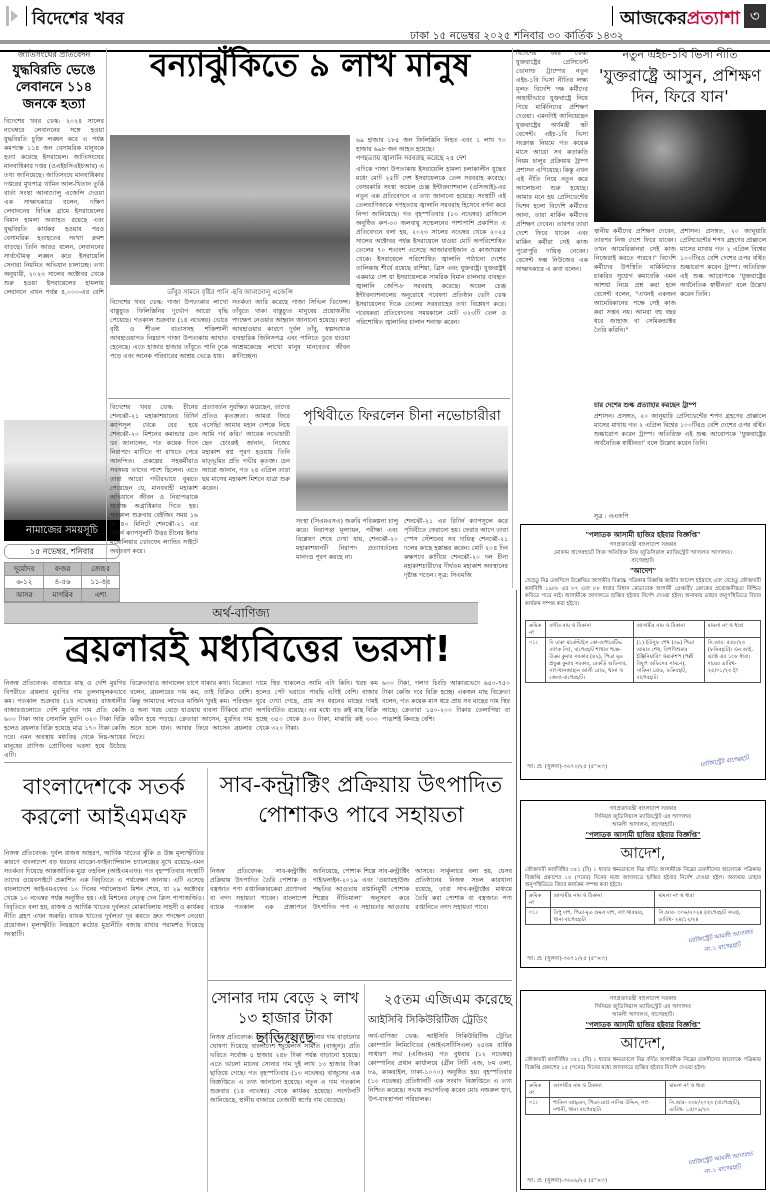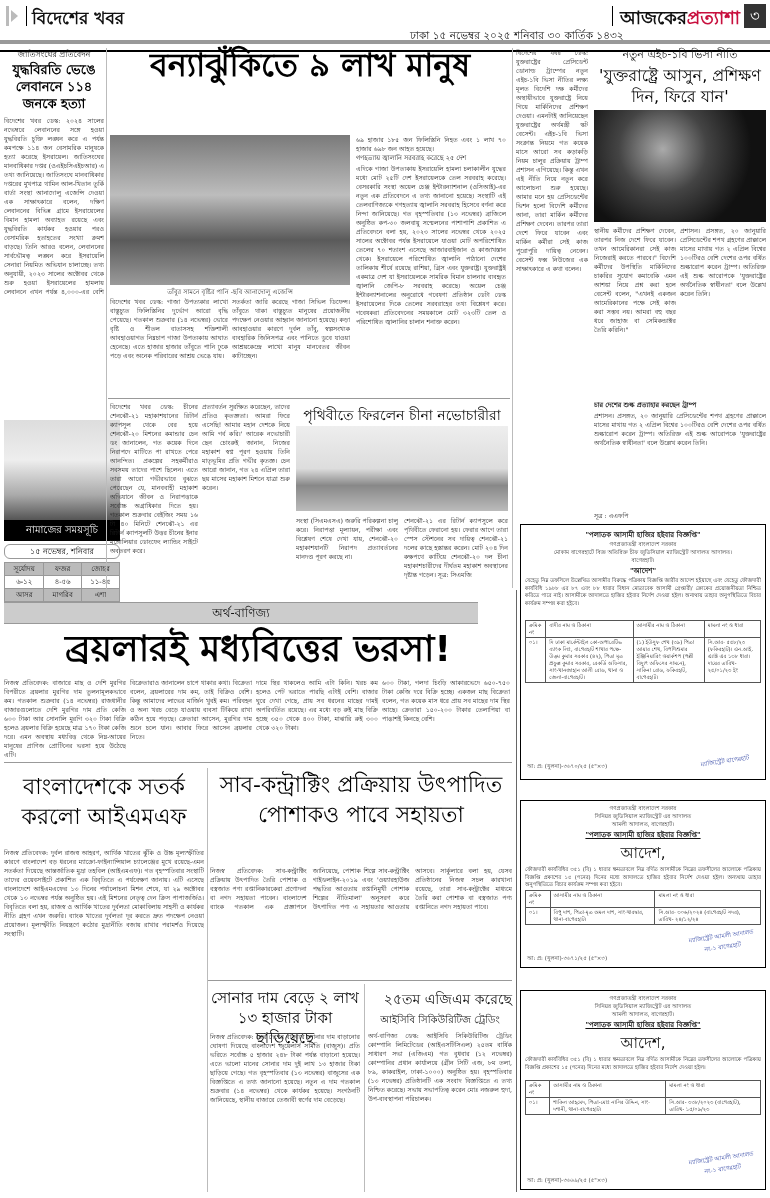--- a/index.html
+++ b/index.html
@@ -138,21 +138,21 @@
 <div class="abs hl" style="left:210px;top:770px;width:302px;font-size:22px;line-height:30px;font-weight:normal">সাব-কন্ট্রাক্টিং প্রক্রিয়ায় উৎপাদিত পোশাকও পাবে সহায়তা</div>
 <div class="abs txt" style="left:210px;top:866px;width:302px;height:108px;column-count:3;column-gap:6px">নিজস্ব প্রতিবেদক: সাব-কন্ট্রাক্টিং প্রক্রিয়ায় উৎপাদিত তৈরি পোশাক ও বস্ত্রজাত পণ্য রপ্তানিকারকেরা প্রণোদনা বা নগদ সহায়তা পাবেন। বাংলাদেশ ব্যাংক গতকাল এক প্রজ্ঞাপনে জানিয়েছে, পোশাক শিল্পে সাব-কন্ট্রাক্টিং গাইডলাইন-২০১৯ এবং 'ওয়্যারহাউজ পদ্ধতির আওতায় রপ্তানিমুখী পোশাক শিল্পের নীতিমালা' অনুসরণ করে উৎপাদিত পণ্য এ সহায়তার আওতায় আসবে। সার্কুলারে বলা হয়, যেসব প্রতিষ্ঠানের নিজস্ব সচল কারখানা রয়েছে, তারা সাব-কন্ট্রাক্টের মাধ্যমে তৈরি করা পোশাক বা বস্ত্রজাত পণ্য রপ্তানিতে নগদ সহায়তা পাবে।</div>
 <div class="abs hline" style="left:208px;top:980px;width:304px"></div>
 
 <div class="abs hl" style="left:210px;top:988px;width:150px;font-size:15px;line-height:20px;font-weight:normal">সোনার দাম বেড়ে ২ লাখ ১৩ হাজার টাকা ছাড়িয়েছে</div>
 <div class="abs txt" style="left:210px;top:1032px;width:150px;height:158px">নিজস্ব প্রতিবেদক: ফের দেশের বাজারে সোনার দাম বাড়ানোর ঘোষণা দিয়েছে বাংলাদেশ জুয়েলার্স সমিতি (বাজুস)। প্রতি ভরিতে সর্বোচ্চ ৫ হাজার ২৪৮ টাকা পর্যন্ত বাড়ানো হয়েছে। এতে ভালো মানের সোনার দাম দুই লাখ ১৩ হাজার টাকা ছাড়িয়ে গেছে। গত বৃহস্পতিবার (১৩ নভেম্বর) বাজুসের এক বিজ্ঞপ্তিতে এ তথ্য জানানো হয়েছে। নতুন এ দাম গতকাল শুক্রবার (১৪ নভেম্বর) থেকে কার্যকর হয়েছে। সংগঠনটি জানিয়েছে, স্থানীয় বাজারে তেজাবী স্বর্ণের দাম বেড়েছে।</div>
 <div class="abs vline" style="left:364px;top:984px;height:208px"></div>
 
 <div class="abs" style="left:368px;top:988px;width:144px">
   <div style="font-size:14px;text-align:right">২৫তম এজিএম করেছে</div>
-  <div style="font-size:10px;text-align:center">আইসিবি সিকিউরিটিজ ট্রেডিং</div>
+  <div style="font-size:10px;">আইসিবি সিকিউরিটিজ ট্রেডিং</div>
   <div class="txt" style="height:160px;margin-top:2px">অর্থ-বাণিজ্য ডেস্ক: আইসিবি সিকিউরিটিজ ট্রেডিং কোম্পানি লিমিটেডের (আইএসটিসিএল) ২৫তম বার্ষিক সাধারণ সভা (এজিএম) গত বুধবার (১২ নভেম্বর) কোম্পানির প্রধান কার্যালয়ে (গ্রীন সিটি এজ, ৮ম তলা, ৮৯, কাকরাইল, ঢাকা-১০০০) অনুষ্ঠিত হয়। বৃহস্পতিবার (১৩ নভেম্বর) প্রতিষ্ঠানটি এক সংবাদ বিজ্ঞপ্তিতে এ তথ্য নিশ্চিত করেছে। সভায় সভাপতিত্ব করেন মোঃ নজরুল হুদা, উপ-ব্যবস্থাপনা পরিচালক।</div>
 </div>
 
 <div class="abs vline" style="left:516px;top:590px;height:602px;background:#666"></div>
 
 <div class="abs notice" style="left:520px;top:524px;width:246px;height:256px;padding:4px">
   <div class="t">"পলাতক আসামী হাজির হইবার বিজ্ঞপ্তি"</div>
   <div class="s">গণপ্রজাতন্ত্রী বাংলাদেশ সরকার</div>
   <div class="s">মোকাম বাগেরহাটে বিজ্ঞ অতিরিক্ত চীফ জুডিসিয়াল ম্যাজিস্ট্রেট আদালত আদালত।</div>
   <div class="s">বাগেরহাট।</div>

